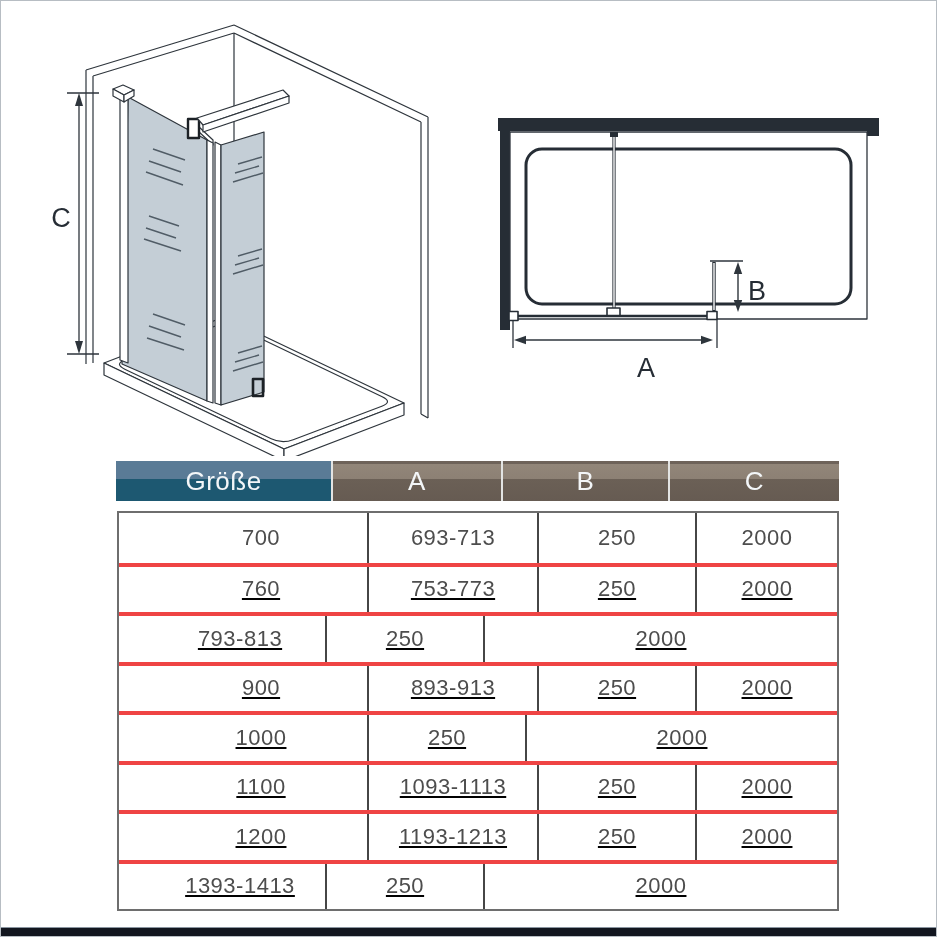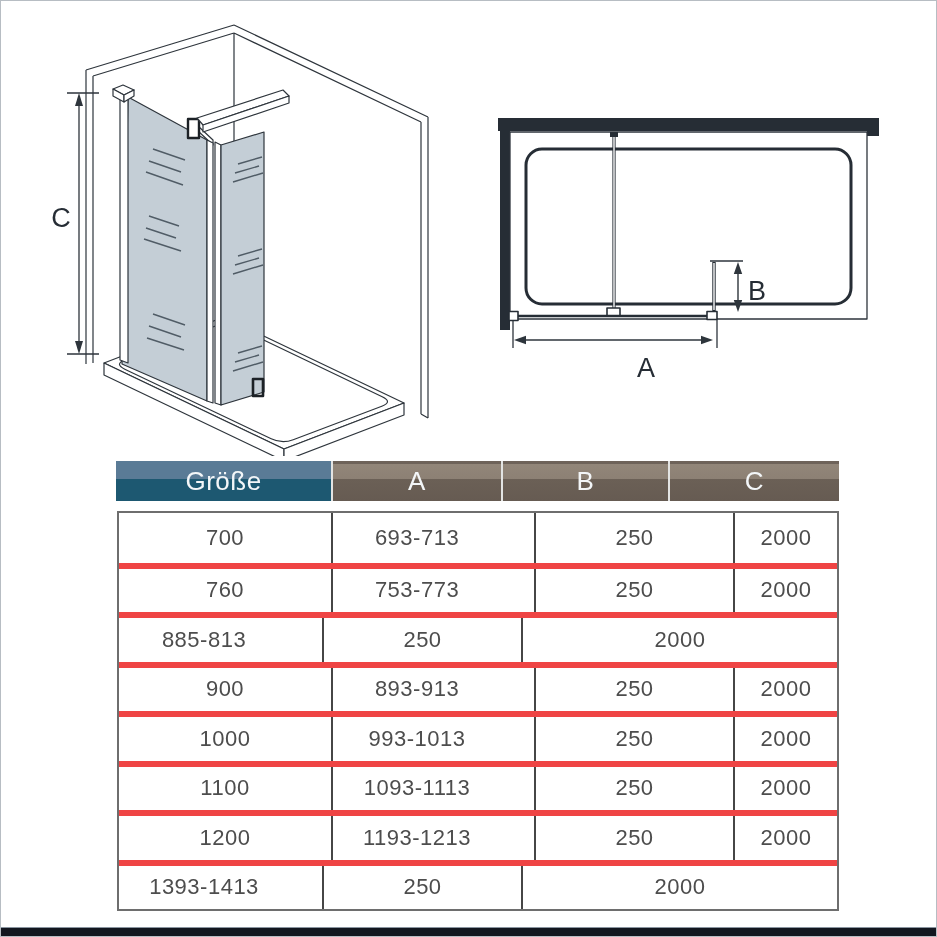--- a/index.html
+++ b/index.html
@@ -25,28 +25,28 @@
     background:linear-gradient(180deg,#5a7b96 0%,#5a7b96 44%,#1d5871 44%,#1d5871 100%);
   }
   .hcell.abc{
     background:linear-gradient(180deg,#6e635a 0%,#6e635a 8%,#928679 8%,#8c8074 46%,#6b6056 46%,#665b52 100%);
   }
   .hcell.a{width:170px;} .hcell.b{width:167px;} .hcell.c{width:171px;}
   .data-table{
     position:absolute;left:116px;top:510px;width:722px;height:400px;
     box-sizing:border-box;border:2px solid #6e6e6e;
   }
-  .trow{display:flex;height:49.5px;box-sizing:border-box;}
-  .trow + .trow{border-top:6px solid #ef4444;}
+  .trow{display:flex;height:49.5px;box-sizing:border-box;padding-left:36px;}
+  .trow + .trow{border-top:4px solid #ef4444;text-decoration:underline;}
   .tcell{
     box-sizing:border-box;display:flex;align-items:center;justify-content:center;
     color:#4d4d4d;font-size:22px;letter-spacing:0.5px;
   }
   .tcell + .tcell{border-left:2px solid #464646;}
-  .tcell.size{width:212px;} .tcell.a{width:170px;text-align:right;} .tcell.b{width:199px;margin-left:33px;} .tcell.c{flex:1;}
+  .tcell.size{width:212px;} .tcell.a{width:170px;text-align:right;} .tcell.b{width:158px;} .tcell.c{flex:1;}
   .footer-bar{
     position:absolute;left:0;bottom:0;width:937px;height:8px;
     background:#12161f;border-top:1px solid #8a95a0;
   }
 </style>
 </head>
 <body>
 
 <div class="frame">
 
@@ -168,33 +168,32 @@
       <div class="tcell b">250</div>
       <div class="tcell c">2000</div>
     </div>
     <div class="trow">
       <div class="tcell size">760</div>
       <div class="tcell a">753-773</div>
       <div class="tcell b">250</div>
       <div class="tcell c">2000</div>
     </div>
     <div class="trow">
-      <div class="tcell a">885-813</div>
+      <div class="tcell a">793-813</div>
       <div class="tcell b">250</div>
       <div class="tcell c">2000</div>
     </div>
     <div class="trow">
       <div class="tcell size">900</div>
       <div class="tcell a">893-913</div>
       <div class="tcell b">250</div>
       <div class="tcell c">2000</div>
     </div>
     <div class="trow">
       <div class="tcell size">1000</div>
-      <div class="tcell a">993-1013</div>
       <div class="tcell b">250</div>
       <div class="tcell c">2000</div>
     </div>
     <div class="trow">
       <div class="tcell size">1100</div>
       <div class="tcell a">1093-1113</div>
       <div class="tcell b">250</div>
       <div class="tcell c">2000</div>
     </div>
     <div class="trow">

